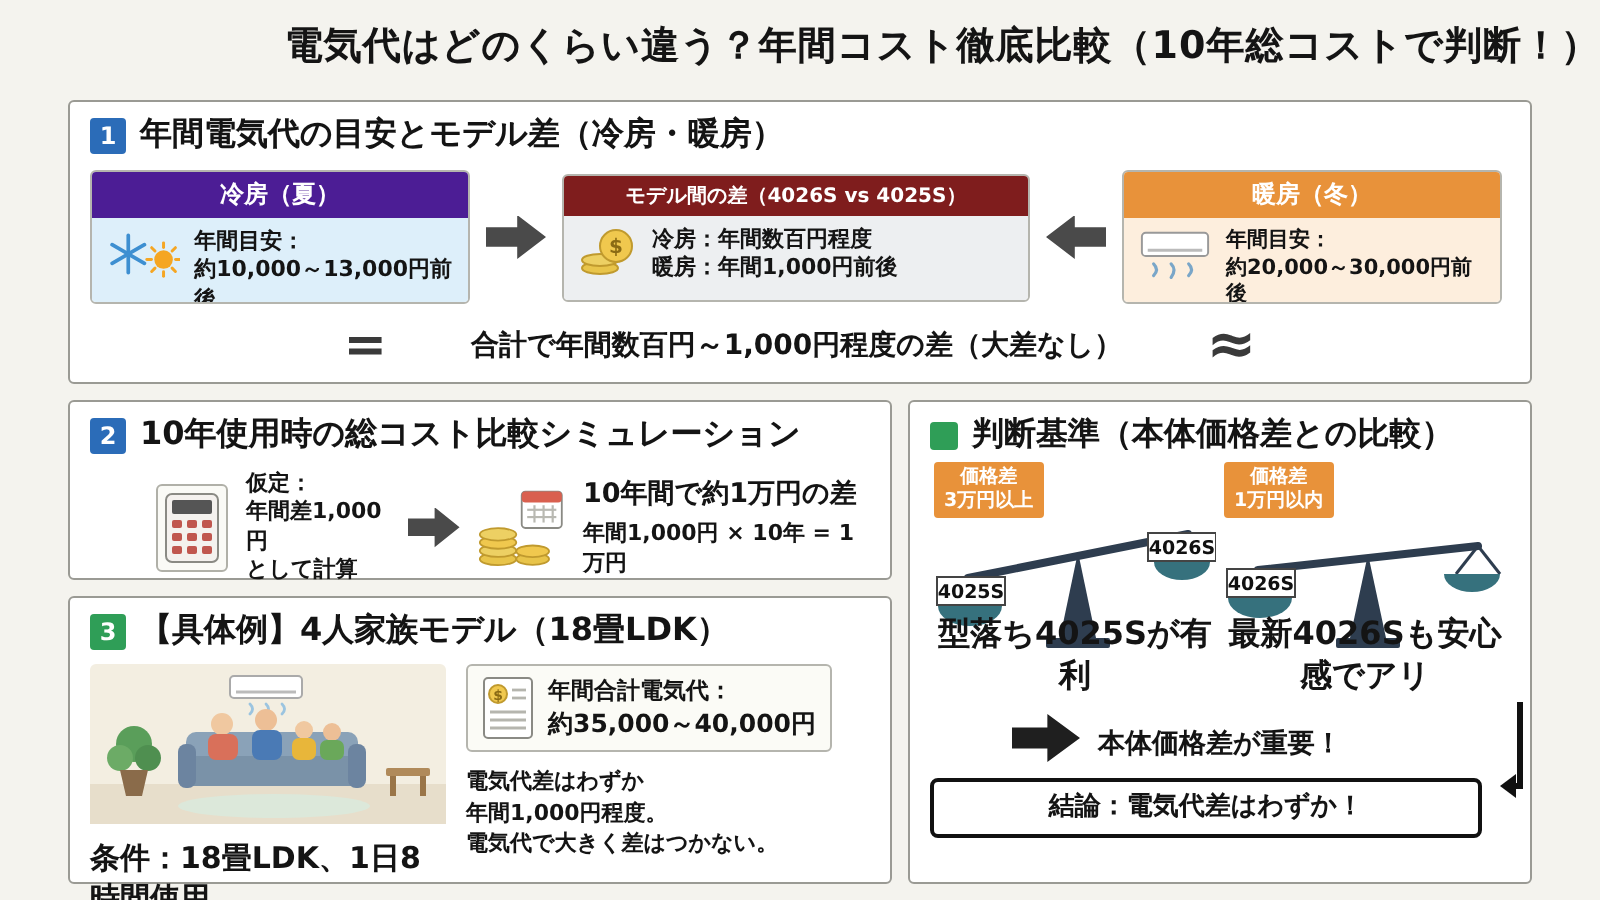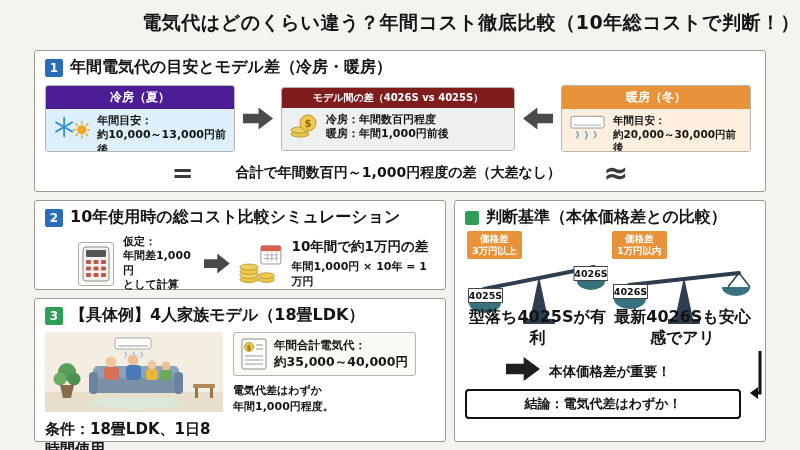--- a/index.html
+++ b/index.html
@@ -309,20 +309,21 @@
           </g>
         </svg>
         <div class="annual-text">
           <span>年間合計電気代：</span>
           <span class="val">約35,000～40,000円</span>
         </div>
       </div>
       <div class="model-note">
         <span class="line">電気代差はわずか</span>
         <span class="line">年間1,000円程度。</span>
+        <span class="line">電気代で大きく差はつかない。</span>
       </div>
     </div>
   </div>
 </div>
 
 <div class="panel sec4">
   <div class="sec-header">
     <div class="badge green square"></div>
     <div class="sec-heading">判断基準（本体価格差との比較）</div>
   </div>

